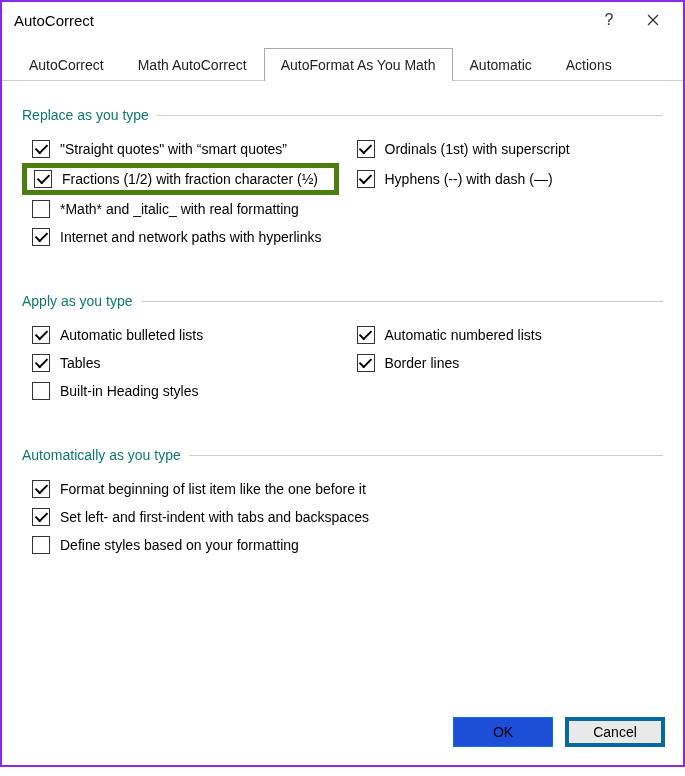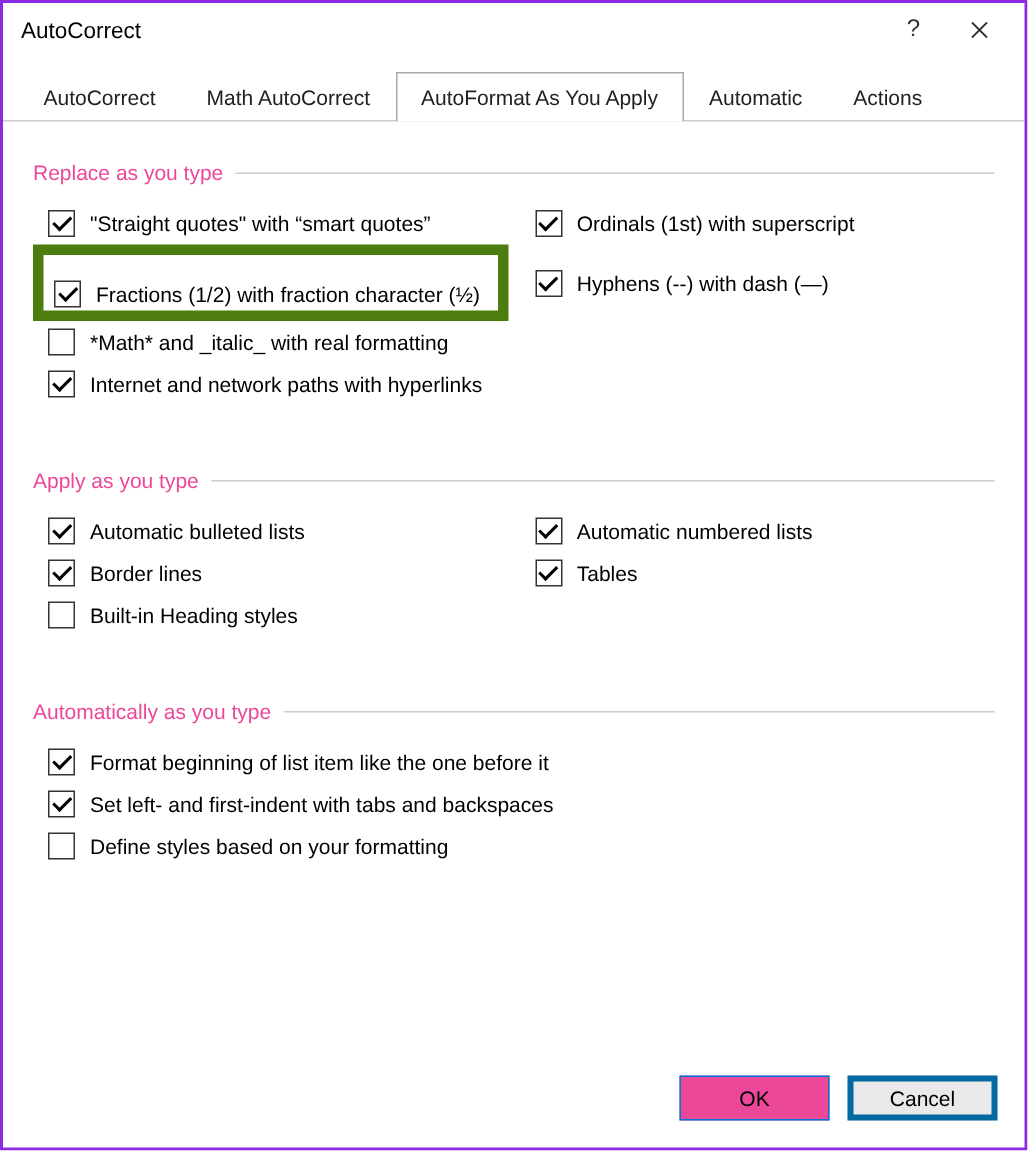--- a/index.html
+++ b/index.html
@@ -65,43 +65,43 @@
   .group {
     margin-top: 14px;
   }
   .group-header {
     display: flex;
     align-items: center;
     margin-bottom: 12px;
   }
   .group-header-label {
     font-size: 14px;
-    color: #ec4899;
+    color: #0f766e;
     margin-right: 8px;
     white-space: nowrap;
   }
   .group-header-line {
     flex: 1;
     height: 1px;
     background: #ccc;
   }
   .options {
     display: grid;
     grid-template-columns: 1fr 1fr;
     column-gap: 8px;
   }
   .opt {
     display: flex;
     align-items: center;
     padding: 5px 0 5px 10px;
   }
   .opt.fullwidth { grid-column: 1 / span 2; }
   .opt.highlight {
-    border: 7px solid #4d7c0f;
-    padding: 17px 0 2px 7px;
+    border: 5px solid #4d7c0f;
+    padding: 2px 0 2px 7px;
     margin-left: 0px;
     text-align: right;
   }
   .chk {
     width: 18px;
     height: 18px;
     border: 1px solid #333;
     margin-right: 10px;
     flex-shrink: 0;
     display: flex;
@@ -131,21 +131,21 @@
     height: 30px;
     display: flex;
     align-items: center;
     justify-content: center;
     font-size: 14px;
     border: 4px solid #0369a1;
     background: #e9e9e9;
   }
   .btn.primary {
     border: 1px solid #0078d7;
-    background: #ec4899;
+    background: #1d4ed8;
   }
   .spacer-group { height: 28px; }
 </style>
 </head>
 <body>
 
 <div class="window">
 
   <div class="titlebar">
     <div class="titlebar-title">AutoCorrect</div>
@@ -155,21 +155,21 @@
       <svg width="12" height="12" viewBox="0 0 12 12">
         <line x1="1" y1="1" x2="11" y2="11" stroke="#333" stroke-width="1.2"></line>
         <line x1="11" y1="1" x2="1" y2="11" stroke="#333" stroke-width="1.2"></line>
       </svg>
     </div>
   </div>
 
   <div class="tabs">
     <div class="tab">AutoCorrect</div>
     <div class="tab">Math AutoCorrect</div>
-    <div class="tab active">AutoFormat As You Apply</div>
+    <div class="tab active">AutoFormat As You Math</div>
     <div class="tab">Automatic</div>
     <div class="tab">Actions</div>
   </div>
 
   <div class="content">
 
     <div class="group">
       <div class="group-header">
         <div class="group-header-label">Replace as you type</div>
         <div class="group-header-line"></div>
@@ -213,25 +213,25 @@
         <div class="opt">
           <div class="chk checked"></div>
           <div class="opt-label">Automatic bulleted lists</div>
         </div>
         <div class="opt">
           <div class="chk checked"></div>
           <div class="opt-label">Automatic numbered lists</div>
         </div>
         <div class="opt">
           <div class="chk checked"></div>
+          <div class="opt-label">Tables</div>
+        </div>
+        <div class="opt">
+          <div class="chk checked"></div>
           <div class="opt-label">Border lines</div>
-        </div>
-        <div class="opt">
-          <div class="chk checked"></div>
-          <div class="opt-label">Tables</div>
         </div>
         <div class="opt fullwidth">
           <div class="chk"></div>
           <div class="opt-label">Built-in Heading styles</div>
         </div>
       </div>
     </div>
 
     <div class="spacer-group"></div>
 

